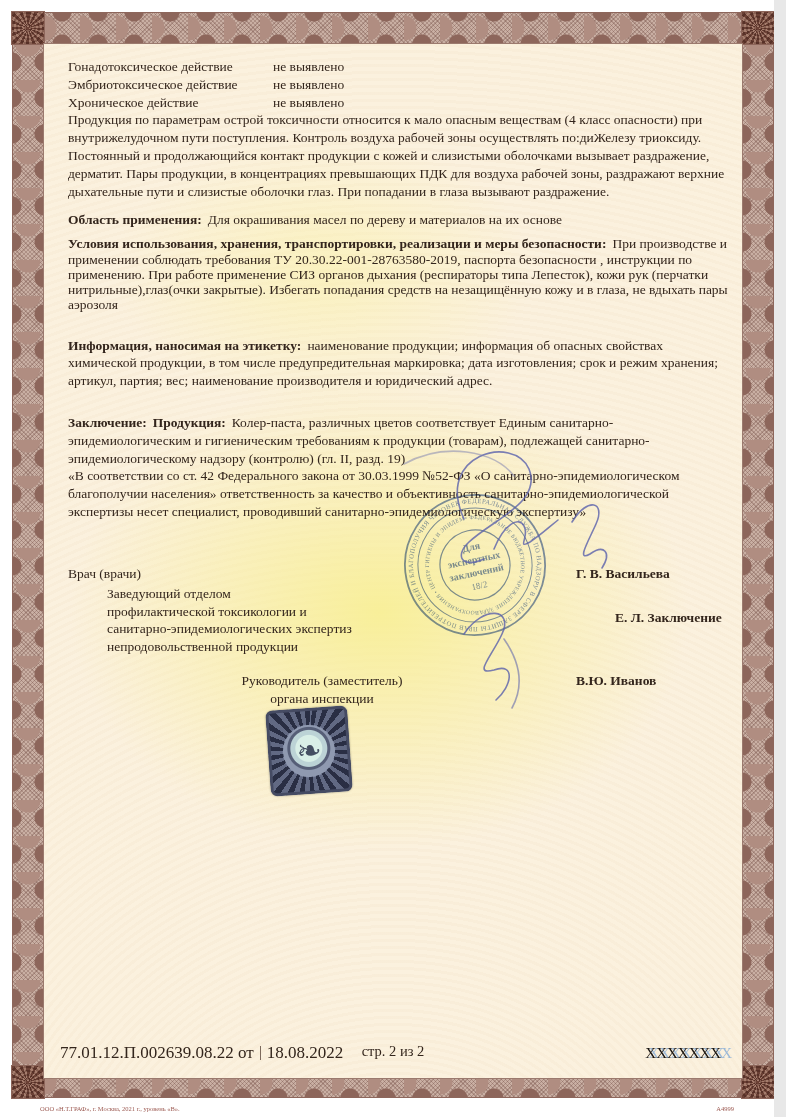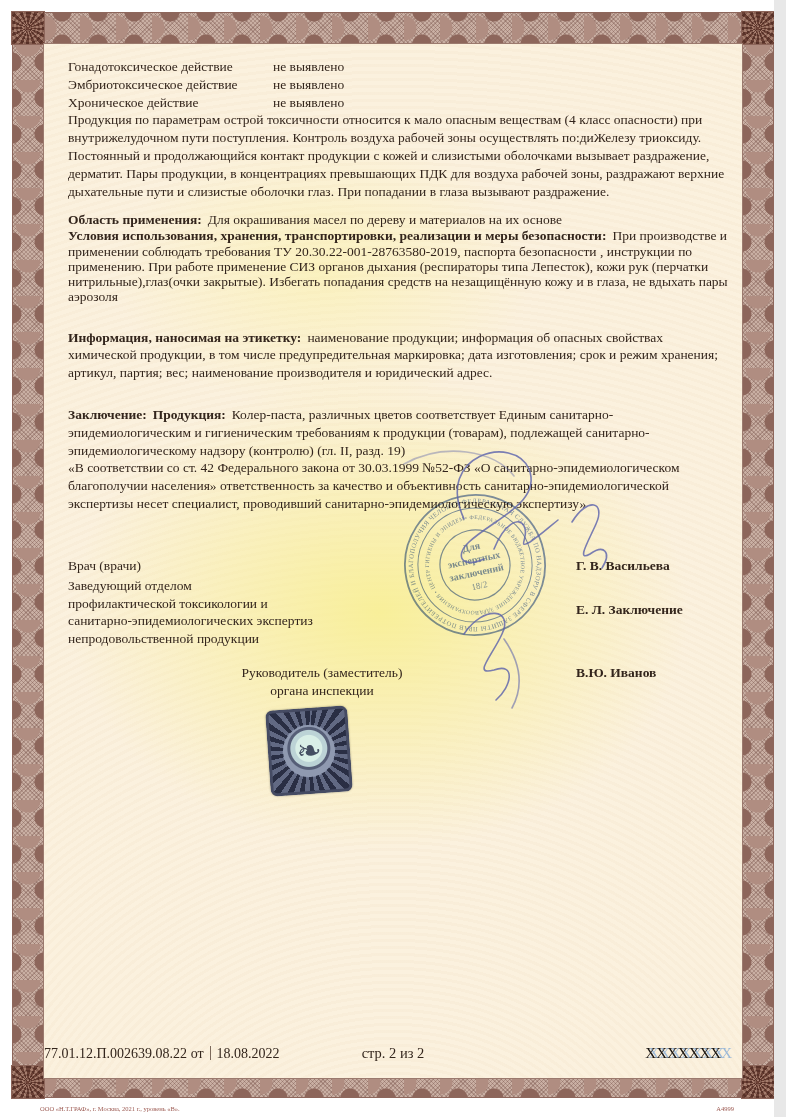--- a/index.html
+++ b/index.html
@@ -49,31 +49,31 @@
     box-shadow:0 0 0 1px #9b7a6e;
     font-size:13.5px;line-height:1.32;
   }
   .inner{padding:14px 8px 0 24px;}
 
   .tox-row{display:flex;}
   .tox-label{width:205px;}
   .para{margin:0;}
   .lbl{margin-right:6px;}
   .mt-scope{margin-top:10px;}
-  .mt-usage{margin-top:0;line-height:1.13;}
+  .mt-usage{margin-top:8px;line-height:1.13;}
   .mt-info{margin-top:24px;}
   .mt-concl{margin-top:24px;}
 
   
   .sig-area{position:relative;margin-top:44px;}
   .sig-row{display:flex;align-items:flex-start;}
   .sig-role{flex:0 0 508px;white-space:pre-line;}
   .sig-name{font-weight:bold;white-space:nowrap;}
   .r2 .sig-name{margin-top:24px;}
-  .r2{margin-top:2px;}
+  .r2{margin-top:2px;margin-left:39px;}
   .r3{margin-top:16px;}
   .r3 .sig-role{font-weight:normal;text-align:center;}
 
   .overlay{position:absolute;pointer-events:none;}
 
   
   .holo{
     position:absolute;left:224px;top:664px;width:82px;height:86px;border-radius:7px;
     transform:rotate(-4deg);
     background:
@@ -83,21 +83,21 @@
   }
   .holo-emblem{
     position:absolute;left:50%;top:50%;width:52px;height:52px;margin:-26px 0 0 -26px;border-radius:50%;
     background:radial-gradient(circle at 50% 45%,#d9efe7 0 13px,#bcd3d6 14px 18px,#565e77 19px 21px,#8f99b0 22px);
     display:flex;align-items:center;justify-content:center;
   }
   .holo-wreath{font-size:30px;line-height:1;color:#1f2740;opacity:.8;}
 
   
   .doc-footer{position:absolute;left:0;bottom:14px;width:100%;display:flex;align-items:baseline;}
-  .doc-number{font-size:14px;white-space:nowrap;}
+  .doc-number{margin-left:16px;font-size:17px;white-space:nowrap;}
   .doc-sep{display:inline-block;width:1px;height:14px;background:#7d6a5c;margin:0 6px -2px 6px;}
   .doc-page{position:absolute;left:0;right:0;text-align:center;font-size:14.5px;}
   .doc-serial{margin-left:auto;margin-right:10px;font-weight:normal;font-size:15px;letter-spacing:0px;
     color:#17120e;text-shadow:3px 0 0 #9cb9d8;white-space:nowrap;}
   .doc-serial .blue{color:#9cb9d8;text-shadow:none;}
 
   
   .print-line{position:absolute;bottom:5px;left:40px;right:40px;display:flex;justify-content:space-between;
     font-size:6.5px;color:#9c5a52;}
 </style>

